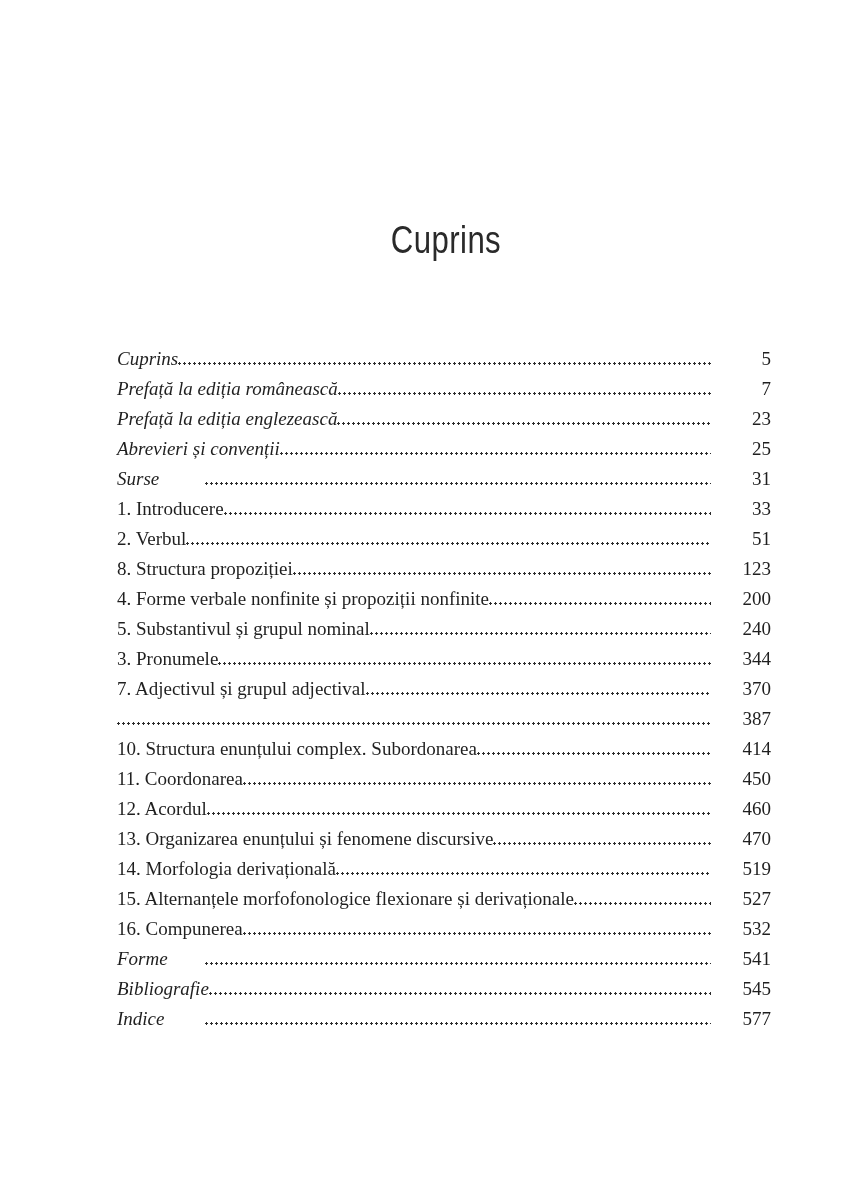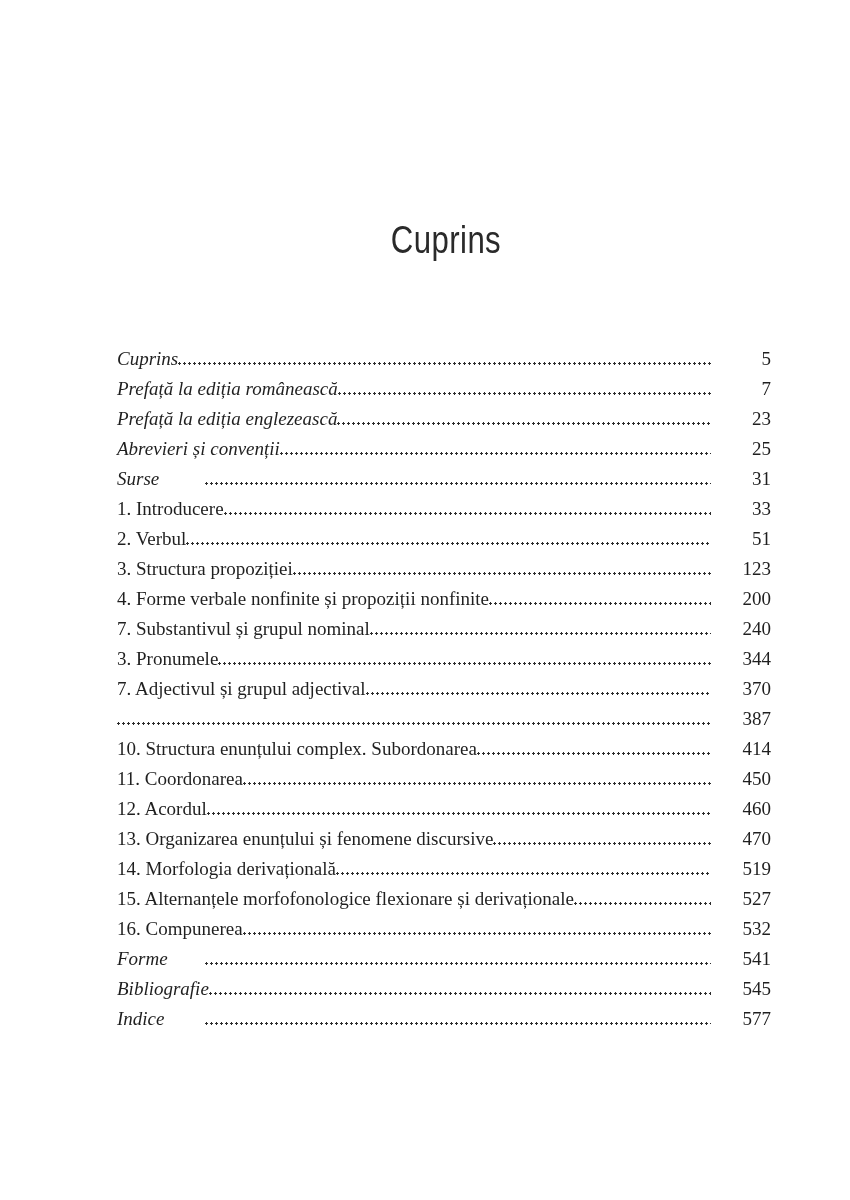--- a/index.html
+++ b/index.html
@@ -113,33 +113,33 @@
     <span class="pagenum">33</span>
   </div>
 
   <div class="row">
     <span class="label">2. Verbul</span>
     <span class="leader"></span>
     <span class="pagenum">51</span>
   </div>
 
   <div class="row">
-    <span class="label">3. Structura propoziției</span>
+    <span class="label">8. Structura propoziției</span>
     <span class="leader"></span>
     <span class="pagenum">123</span>
   </div>
 
   <div class="row">
     <span class="label">4. Forme verbale nonfinite și propoziții nonfinite</span>
     <span class="leader"></span>
     <span class="pagenum">200</span>
   </div>
 
   <div class="row">
-    <span class="label">7. Substantivul și grupul nominal</span>
+    <span class="label">5. Substantivul și grupul nominal</span>
     <span class="leader"></span>
     <span class="pagenum">240</span>
   </div>
 
   <div class="row">
     <span class="label">3. Pronumele</span>
     <span class="leader"></span>
     <span class="pagenum">344</span>
   </div>
 

